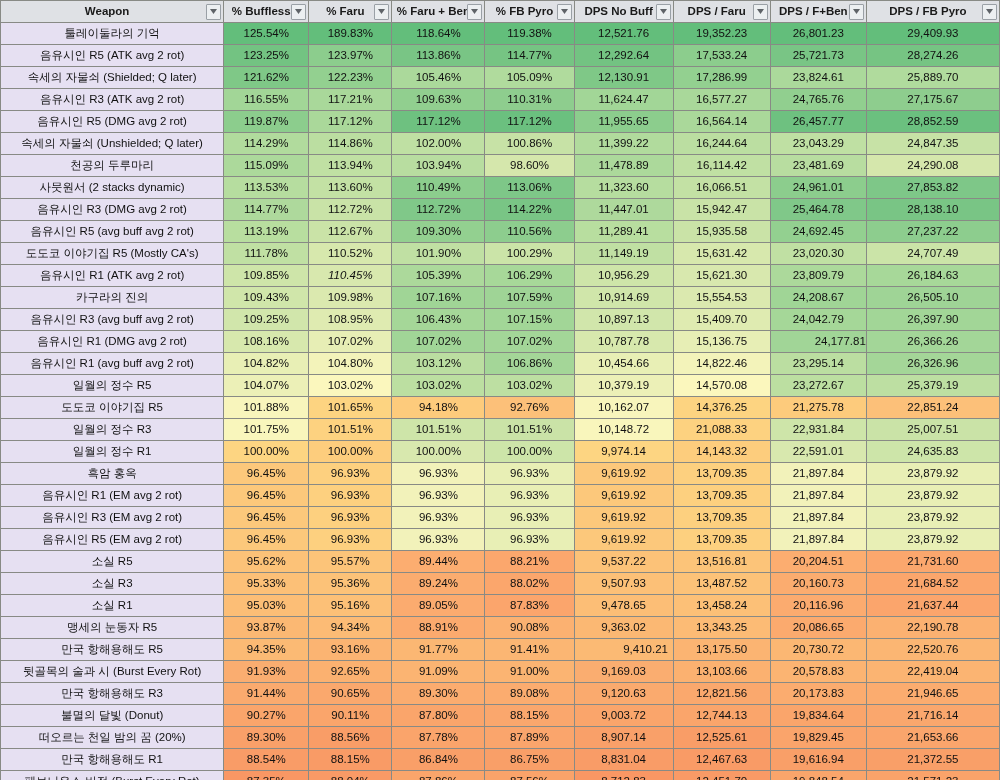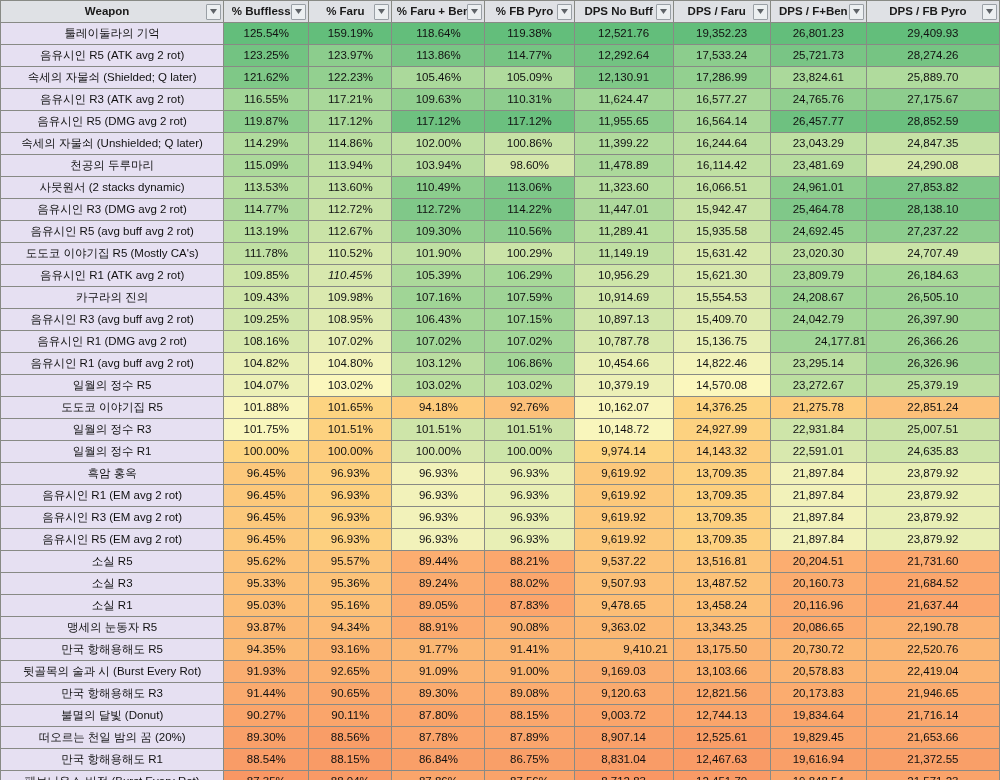--- a/index.html
+++ b/index.html
@@ -171,21 +171,21 @@
               <polygon points="0,0 7,0 3.5,5" fill="#5f6368"></polygon>
             </svg>
           </div>
         </th>
       </tr>
   </thead>
   <tbody id="table-body">
       <tr>
         <td class="weapon" style="background-color: rgb(230, 224, 242);">툴레이둘라의 기억</td>
         <td class="num" style="background-color: rgb(99, 190, 123);">125.54%</td>
-        <td class="num" style="background-color: rgb(99, 190, 123);">159.19%</td>
+        <td class="num" style="background-color: rgb(99, 190, 123);">189.83%</td>
         <td class="num" style="background-color: rgb(99, 190, 123);">118.64%</td>
         <td class="num" style="background-color: rgb(99, 190, 123);">119.38%</td>
         <td class="num" style="background-color: rgb(99, 190, 123);">12,521.76</td>
         <td class="num" style="background-color: rgb(99, 190, 123);">19,352.23</td>
         <td class="num" style="background-color: rgb(99, 190, 123);">26,801.23</td>
         <td class="num" style="background-color: rgb(99, 190, 123);">29,409.93</td>
       </tr>
       <tr>
         <td class="weapon" style="background-color: rgb(230, 224, 242);">음유시인 R5 (ATK avg 2 rot)</td>
         <td class="num" style="background-color: rgb(115, 195, 130);">123.25%</td>
@@ -373,21 +373,21 @@
         <td class="num" style="background-color: rgb(253, 203, 124);">21,275.78</td>
         <td class="num" style="background-color: rgb(252, 192, 121);">22,851.24</td>
       </tr>
       <tr>
         <td class="weapon" style="background-color: rgb(230, 224, 242);">일월의 정수 R3</td>
         <td class="num" style="background-color: rgb(249, 246, 188);">101.75%</td>
         <td class="num" style="background-color: rgb(253, 210, 128);">101.51%</td>
         <td class="num" style="background-color: rgb(206, 229, 169);">101.51%</td>
         <td class="num" style="background-color: rgb(202, 227, 167);">101.51%</td>
         <td class="num" style="background-color: rgb(249, 246, 188);">10,148.72</td>
-        <td class="num" style="background-color: rgb(253, 210, 128);">24,927.99</td>
+        <td class="num" style="background-color: rgb(253, 210, 128);">21,088.33</td>
         <td class="num" style="background-color: rgb(206, 229, 169);">22,931.84</td>
         <td class="num" style="background-color: rgb(202, 227, 167);">25,007.51</td>
       </tr>
       <tr>
         <td class="weapon" style="background-color: rgb(230, 224, 242);">일월의 정수 R1</td>
         <td class="num" style="background-color: rgb(253, 213, 130);">100.00%</td>
         <td class="num" style="background-color: rgb(253, 205, 125);">100.00%</td>
         <td class="num" style="background-color: rgb(216, 232, 174);">100.00%</td>
         <td class="num" style="background-color: rgb(205, 229, 169);">100.00%</td>
         <td class="num" style="background-color: rgb(253, 213, 130);">9,974.14</td>

